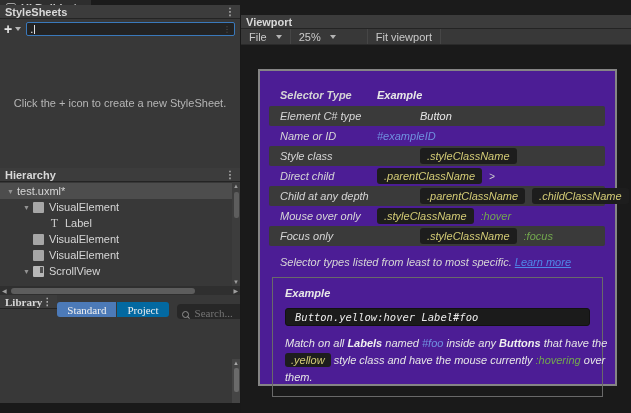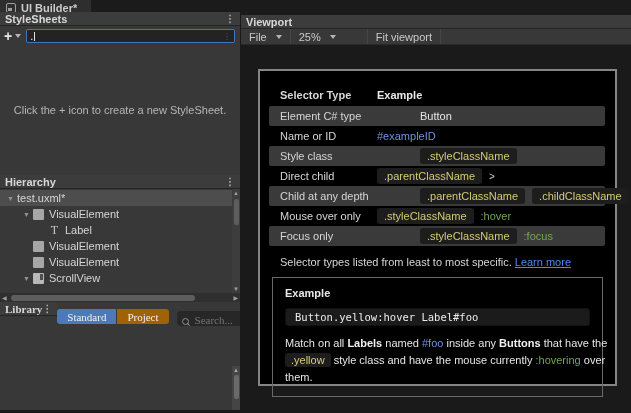--- a/index.html
+++ b/index.html
@@ -8,21 +8,21 @@
     position:relative; width:631px; height:413px; overflow:hidden;
     background:#191919; font-family:"Liberation Sans",sans-serif;
     font-size:11px; color:#d2d2d2; -webkit-font-smoothing:antialiased;
   }
   
   .titlebar { position:absolute; left:0; top:0; width:631px; height:15px; background:#1b1b1b; display:flex; }
   .doc-tab { display:flex; align-items:center; gap:5px; padding:0 14px 0 6px; background:#2e2e2e; font-weight:bold; color:#cccccc; }
   .uib-icon { width:10px; height:10px; border:1px solid #9e9e9e; border-radius:2px; position:relative; flex:none; }
   .uib-icon::after { content:""; position:absolute; left:1px; bottom:1px; width:4px; height:3px; background:#9e9e9e; }
   
-  .left-col  { position:absolute; left:0; top:12px; width:240px; height:398px; background:#383838; display:flex; flex-direction:column; }
+  .left-col  { position:absolute; left:0; top:5px; width:240px; height:398px; background:#383838; display:flex; flex-direction:column; }
   .right-col { position:absolute; left:241px; top:15px; width:390px; height:398px; background:#1a1a1a; }
   .panel-header { height:14px; background:#3c3c3c; border-bottom:1px solid #242424; display:flex; align-items:center; justify-content:space-between; padding:0 5px; font-weight:bold; color:#d8d8d8; flex:none; }
   .kebab { color:#b0b0b0; font-size:10px; line-height:10px; cursor:pointer; }
   
   .ss-panel { height:163px; display:flex; flex-direction:column; flex:none; }
   .ss-toolbar { height:19px; display:flex; align-items:center; padding:2px 3px 1px 4px; flex:none; }
   .plus-btn { color:#e6e6e6; font-size:14px; font-weight:bold; line-height:13px; cursor:pointer; }
   .dd-caret { width:0; height:0; border-left:3px solid transparent; border-right:3px solid transparent; border-top:4px solid #b4b4b4; margin-left:3px; cursor:pointer; }
   .ss-input { flex:1; height:14px; margin-left:5px; margin-right:2px; background:#232323; border:1px solid var(--focus-border,#3a79bb); border-radius:2px; display:flex; align-items:center; padding:0 3px; position:relative; }
   .ss-input .val { color:#ededed; line-height:12px; }
@@ -41,21 +41,21 @@
   .icon-sv { width:11px; height:11px; background:#b8b8b8; border-radius:1px; margin-right:5px; position:relative; flex:none; }
   .icon-sv::after { content:""; position:absolute; right:1px; top:1px; width:3px; height:6px; background:#4f4f4f; }
   .tree-label { color:#d6d6d6; white-space:nowrap; }
   .vscroll { position:absolute; right:0; top:0; bottom:0; width:8px; background:#3d3d3d; display:flex; flex-direction:column; align-items:center; justify-content:space-between; padding:1px 0; font-size:6px; color:#9e9e9e; }
   .vthumb { position:absolute; right:1px; top:10px; width:5px; height:26px; background:#5d5d5d; border-radius:2px; }
   .hscroll { height:9px; background:#2f2f2f; position:relative; display:flex; align-items:center; justify-content:space-between; padding:0 2px; font-size:6px; color:#9e9e9e; flex:none; }
   .hthumb { position:absolute; left:11px; width:184px; top:1.5px; height:6px; background:#5d5d5d; border-radius:3px; }
   
   .lib-panel { flex:1; display:flex; flex-direction:row; position:relative; overflow:hidden;font-family:Liberation Serif, serif; }
   .lib-tabs { margin-top:7px; display:flex; justify-content:center; flex:none; }
-  .lib-tab { height:15px; padding:0 10px; display:flex; align-items:center; background:#a16207; color:#f0f0f0; cursor:pointer; }
+  .lib-tab { height:15px; padding:0 10px; display:flex; align-items:center; background:#0369a1; color:#f0f0f0; cursor:pointer; }
   .lib-tab.active { background:var(--tab-active,#4c7ab8); }
   .lib-tab:first-child { border-radius:3px 0 0 3px; margin-right:1px; }
   .lib-tab:last-child { border-radius:0 3px 3px 0; }
   .search-row { margin:9px 8px 0 8px; height:15px; background:#272727; border-radius:4px; display:flex; align-items:flex-end; padding:0 5px; gap:5px; flex:none; }
   .mag-icon { width:8px; height:8px; position:relative; flex:none; }
   .mag-icon::before { content:""; position:absolute; left:0; top:0; width:5px; height:5px; border:1px solid #8f8f8f; border-radius:50%; }
   .mag-icon::after { content:""; position:absolute; left:5.5px; top:5.5px; width:3px; height:1px; background:#8f8f8f; transform:rotate(45deg); }
   .search-row input { flex:1; background:transparent; border:none; outline:none; color:#9a9a9a; font-family:inherit; font-size:11px; }
   .containers-row { margin-top:9px; height:16px; background:#3e3e3e; border-top:1px solid #333; border-bottom:1px solid #2f2f2f; display:flex; align-items:center; padding-left:7px; gap:5px; color:#d0d0d0; flex:none; }
   .sec-arrow { font-size:7px; color:#9e9e9e; }
@@ -71,21 +71,21 @@
   .lib-icon-lv::after { content:""; position:absolute; right:3px; top:3px; width:4px; height:15px; background:#3d3d3d; border-radius:2px; }
   .lib-vscroll { position:absolute; right:0; top:64px; bottom:0; width:8px; background:#454545; display:flex; flex-direction:column; align-items:center; padding-top:1px; font-size:6px; color:#a8a8a8; }
   .lib-vthumb { position:absolute; right:1px; top:9px; width:5px; height:24px; background:#6a6a6a; border-radius:2px; }
   
   .vp-header { height:14px; background:#3c3c3c; border-bottom:1px solid #242424; display:flex; align-items:center; padding-left:5px; font-weight:bold; color:#d8d8d8; }
   .vp-toolbar { height:16px; background:#383838; border-bottom:1px solid #2a2a2a; display:flex; align-items:stretch; color:#cacaca; }
   .vp-tool { display:flex; align-items:center; gap:6px; padding:0 8px; border-right:1px solid #464646; cursor:pointer; }
   .vp-tool.zoom { padding-right:31px; }
   .vp-canvas { position:absolute; left:0; top:31px; right:0; bottom:0; background:#1a1a1a; }
   
-  .card { position:absolute; left:17px; top:23px; width:359px; height:317px; background:#000000; border:2px solid #858585; }
+  .card { position:absolute; left:17px; top:23px; width:359px; height:317px; background:#4c1d95; border:2px solid #858585;font-style:italic; }
   .card-inner { padding:13px 10px 0 9px; }
   .trow { display:flex; align-items:center; height:20px; border-radius:2px; padding-left:11px; }
   .trow.head { height:22px; font-weight:bold; color:#e8e8e8; }
   .trow.striped { background:#3a3a3a;gap:43px; }
   .tcol1 { width:97px; flex:none; color:#d6d6d6; }
   .tex { display:flex; align-items:center; gap:7px; }
   .seg-plain  { color:#e6e6e6; }
   .seg-bold   { color:#f0f0f0; font-weight:bold; }
   .seg-sep    { color:#cfcfcf; font-size:10px; }
   .seg-id     { color:var(--id-blue,#7091e0); }

